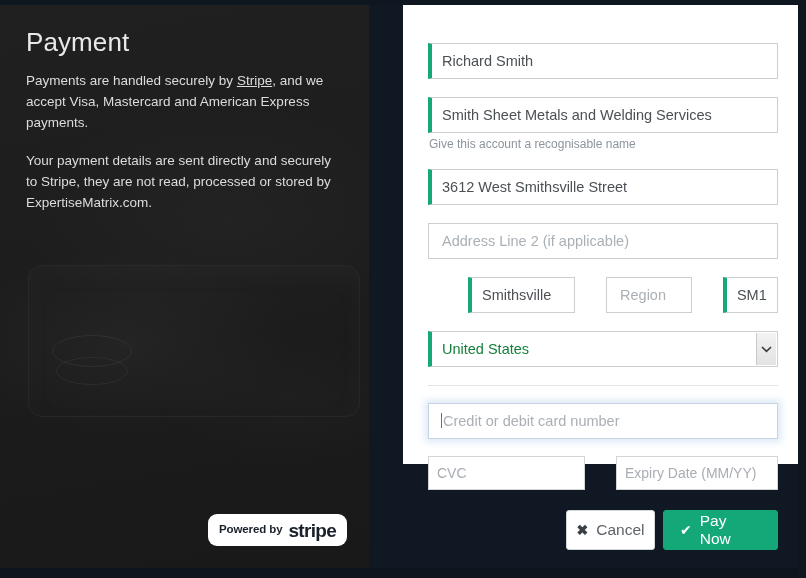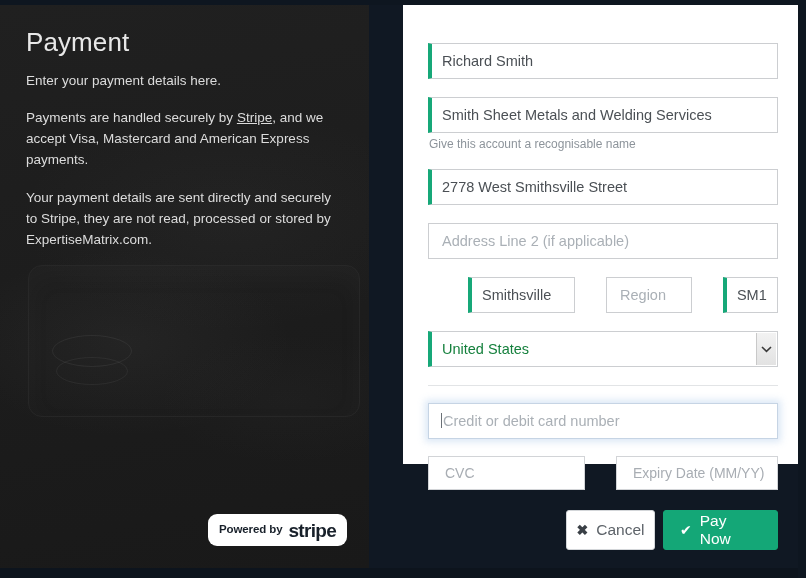--- a/index.html
+++ b/index.html
@@ -252,21 +252,21 @@
 
   
   .cc-row { display: flex; margin-bottom: 20px; }
   .cc-field {
     box-sizing: border-box;
     height: 34px;
     border: 1px solid #d2d4d7;
     background: #fff;
     display: flex;
     align-items: center;
-    padding-left: 16px;
+    padding-left: 8px;
     font-family: "Liberation Sans", sans-serif;
     font-size: 14px;
     color: #a8adb3;
   }
   .f-cvc { width: 157px; }
   .f-exp { width: 162px; margin-left: 31px; }
 
   
   .btn-row {
     display: flex;
@@ -326,21 +326,20 @@
 
 <div id="page">
 
   <div class="left-panel">
     <div class="left-bg"></div>
     <div class="left-plate"></div>
     <div class="left-plate2"></div>
 
     <div class="left-content">
       <h1 class="pay-title">Payment</h1>
-      <p class="pay-lede">Enter your payment details here.</p>
 
       <p class="pay-para"><span>Payments are handled securely by </span><a href="#" class="stripe-link">Stripe</a><span>, and we accept Visa, Mastercard and American Express payments.</span></p>
 
       <p class="pay-para">Your payment details are sent directly and securely to Stripe, they are not read, processed or stored by ExpertiseMatrix.com.</p>
     </div>
 
     <div class="stripe-badge">
       <span class="pb">Powered by</span>
       <span class="sw">stripe</span>
     </div>
@@ -352,21 +351,21 @@
       <div class="field valid gap-sm">
         <span class="val">Richard Smith</span>
       </div>
 
       <div class="field valid gap-xs">
         <span class="val">Smith Sheet Metals and Welding Services</span>
       </div>
       <div class="help-text">Give this account a recognisable name</div>
 
       <div class="field valid gap-sm">
-        <span class="val">2778 West Smithsville Street</span>
+        <span class="val">3612 West Smithsville Street</span>
       </div>
 
       <div class="field gap-sm">
         <span class="ph">Address Line 2 (if applicable)</span>
       </div>
 
       <div class="addr-row">
         <div class="field valid f-city">
           <span class="val">Smithsville</span>
         </div>

